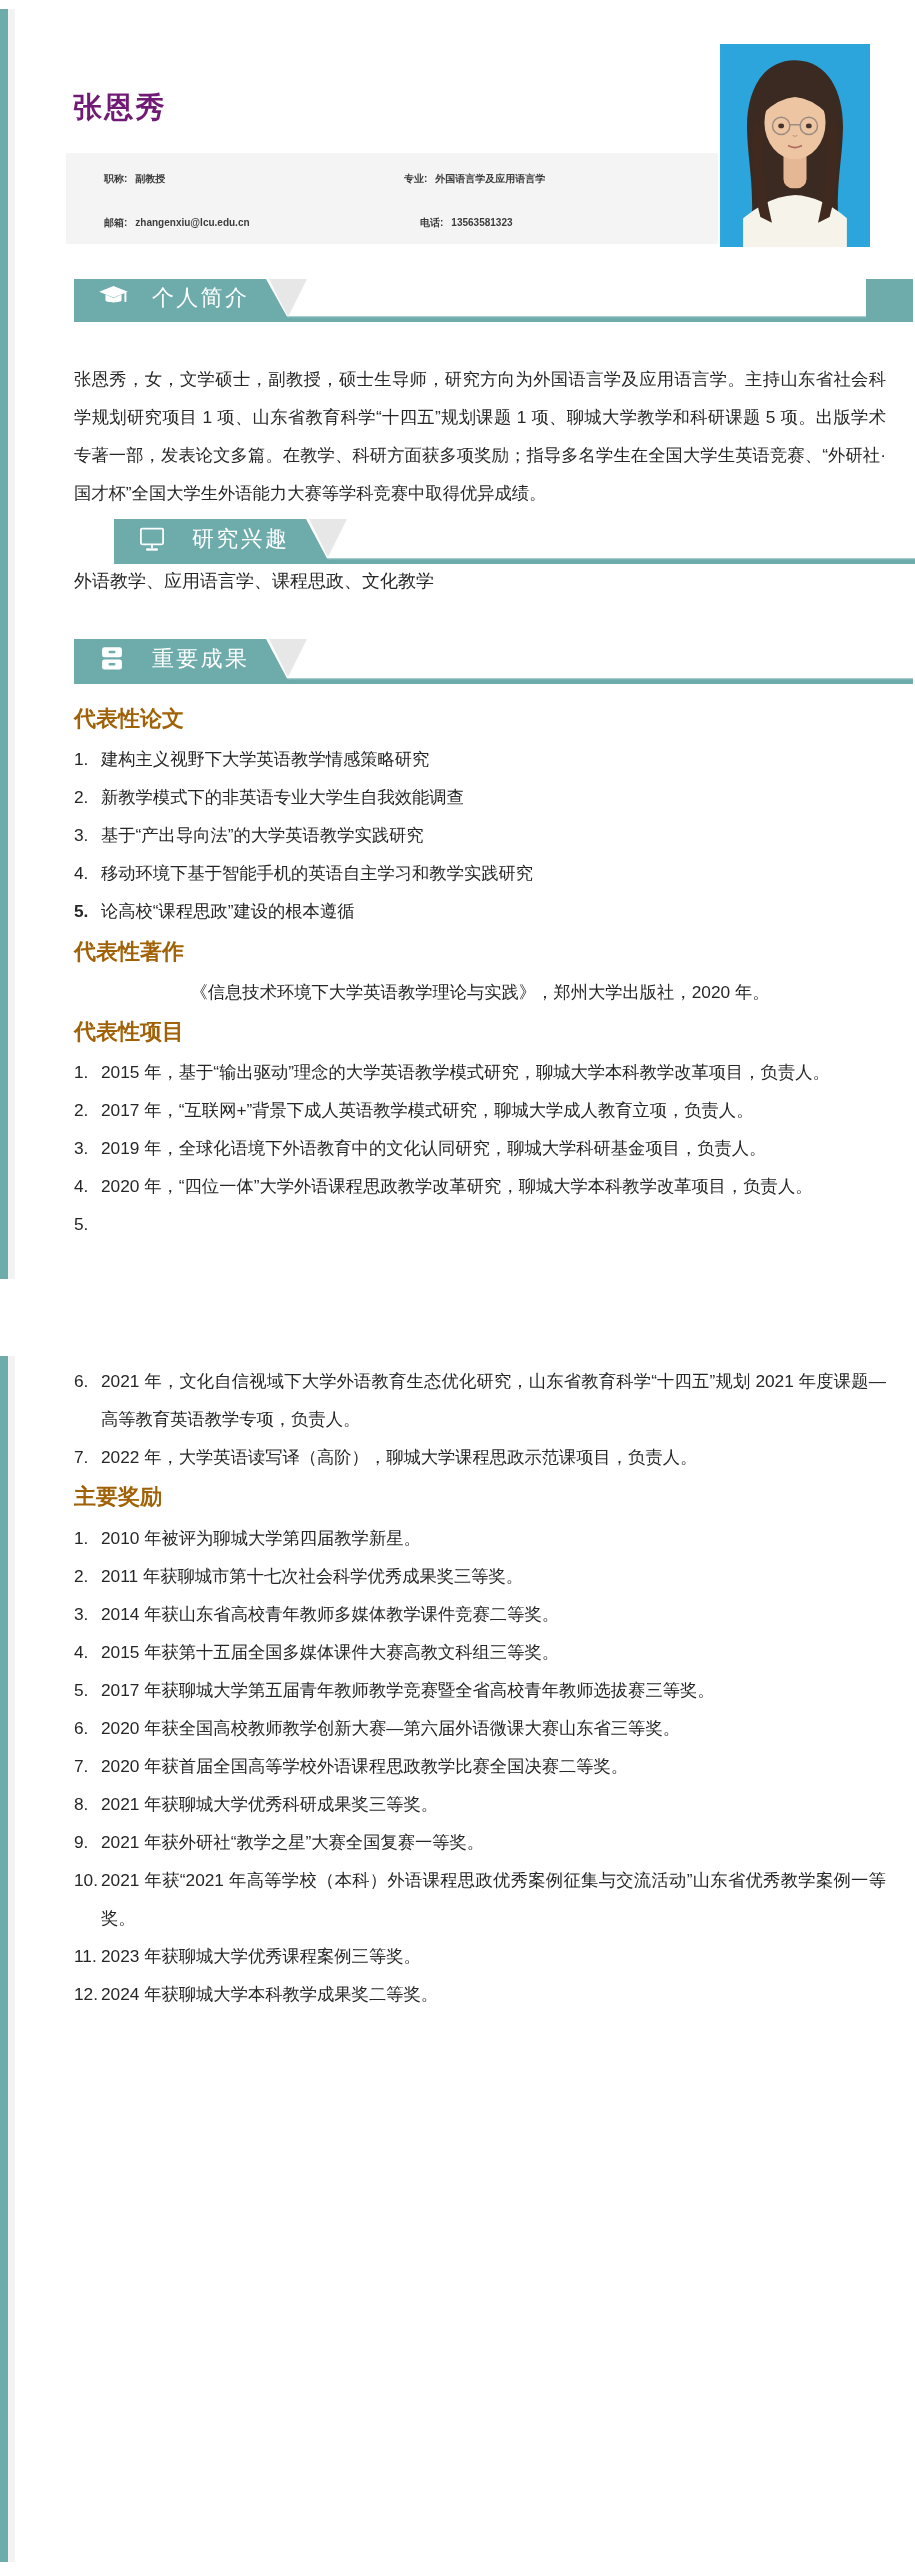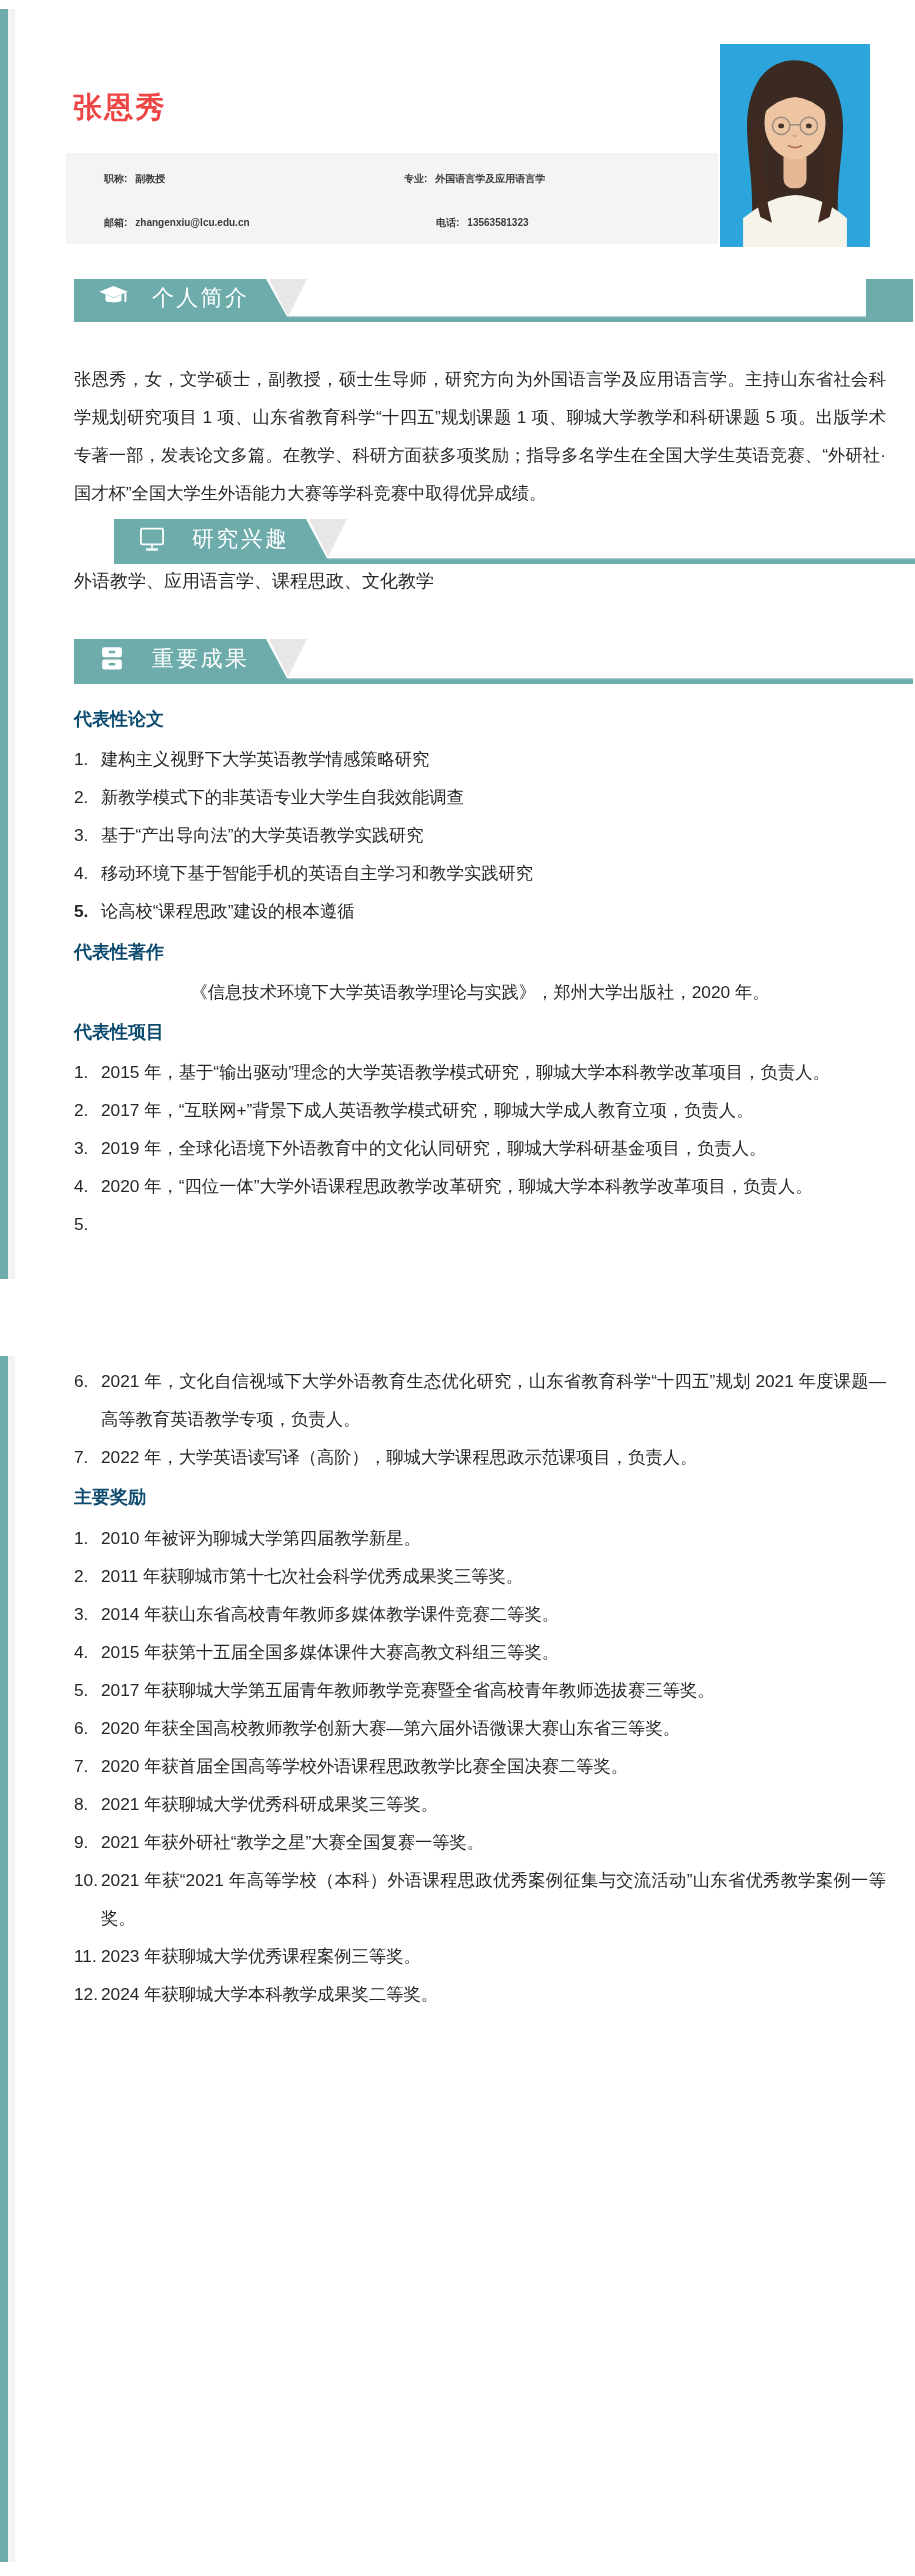--- a/index.html
+++ b/index.html
@@ -6,27 +6,27 @@
   body{
     width:916px;height:2576px;position:relative;background:#ffffff;
     font-family:"Liberation Sans","DejaVu Sans",sans-serif;color:#262626;overflow:hidden;
   }
   
   .strip-teal{position:absolute;left:0;width:7.5px;background:#6eabab;}
   .strip-gray{position:absolute;left:7.5px;width:7.5px;background:#f3f3f3;}
   .seg1{top:8.7px;height:1270px;}
   .seg2{top:1356px;height:1206px;}
 
-  #name{position:absolute;left:73px;top:68px;font-size:29px;line-height:40px;color:#ef4444;letter-spacing:2.3px;}
+  #name{position:absolute;left:73px;top:68px;font-size:29px;line-height:40px;color:#701a75;letter-spacing:2.3px;}
 
   #infobox{position:absolute;left:66px;top:153px;width:652px;height:91px;background:#f4f4f4;}
   .cell{position:absolute;font-size:10px;font-weight:bold;color:#3c3c3c;white-space:nowrap;}
   .cell .lbl{margin-right:8px;}
   .c1{left:38px;top:19px;} .c2{left:338px;top:19px;}
-  .c3{left:38px;top:63px;} .c4{left:338px;top:63px;padding-left:32px;}
+  .c3{left:38px;top:63px;} .c4{left:322px;top:63px;padding-left:32px;}
 
   #photo{position:absolute;left:720px;top:44px;width:150px;height:203px;}
 
   
   .banner{position:absolute;left:74px;width:839px;}
   .banner .ribbon{position:absolute;left:0;top:0;width:216px;height:100%;background:#6eabab;
     clip-path:polygon(0 0,192px 0,100% 100%,0 100%);z-index:2;}
   .banner .notch{position:absolute;left:195px;top:0;width:38px;height:38px;background:#e7e7e7;
     clip-path:polygon(0 0,100% 0,50% 100%);z-index:3;}
   .banner .strip{position:absolute;left:0;bottom:0;width:839px;height:5.8px;background:#6eabab;
@@ -37,21 +37,21 @@
     font-size:22px;color:#ffffff;letter-spacing:2.3px;z-index:4;}
   #banner-profile{top:279px;height:43px;}
   #banner-interests{top:519px;height:45px;margin-left:40px;}
   #banner-achievements{top:639px;height:45px;}
 
   #intro{position:absolute;left:74px;top:343px;width:812px;font-size:17.3px;line-height:38px;text-align:justify;}
   #interests{position:absolute;left:74px;top:544px;width:812px;font-size:18px;line-height:38px;}
 
   .content-block{position:absolute;left:74px;width:812px;font-size:17.3px;line-height:38px;}
   .block-a{top:700px;} .block-b{top:1362px;}
-  h3.subhead{font-size:18px;line-height:38px;margin:2.3px 0 0;font-weight:bold;color:#0c4a6e;}
+  h3.subhead{font-size:22px;line-height:38px;margin:2.3px 0 0;font-weight:bold;color:#a16207;}
   h3.subhead.first{margin-top:0;}
   .item-list{margin-top:2.3px;}
   .list-item{position:relative;padding-left:27px;text-align:justify;}
   .list-item .num{position:absolute;left:0;top:0;}
   .num.bold{font-weight:bold;}
   .plain{text-align:center;}
 </style>
 </head>
 <body>
 

